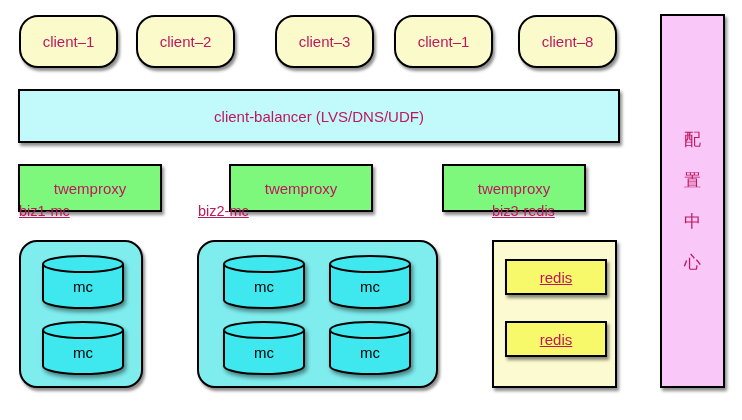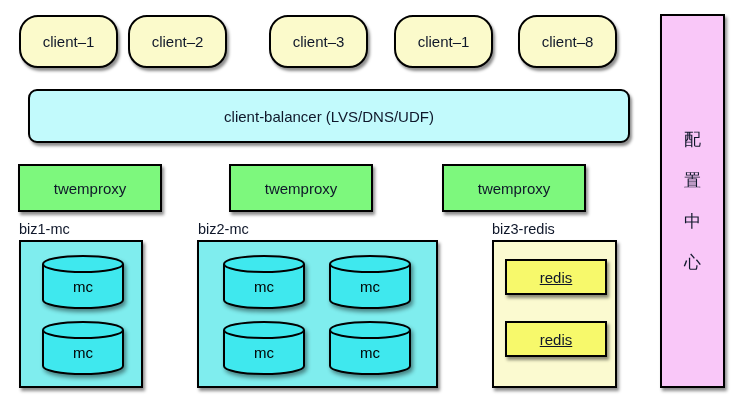--- a/index.html
+++ b/index.html
@@ -1,43 +1,43 @@
 <!DOCTYPE html>
 <html><head>
 <meta charset="utf-8">
 <style>
   html,body{margin:0;padding:0;background:#ffffff;}
   .canvas{
     position:relative;width:742px;height:420px;background:#ffffff;
-    font-family:"Liberation Sans","DejaVu Sans",sans-serif;color:#0f172a;
+    font-family:"Liberation Sans","DejaVu Sans",sans-serif;color:#be185d;
     overflow:hidden;
   }
   .shape{
     position:absolute;border:2px solid #000;box-sizing:border-box;
     display:flex;align-items:center;justify-content:center;
     box-shadow:2px 3px 3px rgba(0,0,0,0.45);
     font-size:15px;
   }
   .pill{
     top:15px;width:99px;height:53px;border-radius:19px;
     background:#fbfacb;
   }
   .balancer{
-    left:28px;top:89px;width:602px;height:54px;background:#c2fafc;border-radius:9px;
+    left:18px;top:89px;width:602px;height:54px;background:#c2fafc;
   }
   .proxy{
     top:164px;width:144px;height:48px;background:#7df87d;
   }
   .biz-label{
-    position:absolute;top:221px;font-size:14.5px;
+    position:absolute;top:203px;font-size:14.5px;text-decoration:underline;
   }
   .biz-box{
     top:240px;height:148px;justify-content:flex-start;align-items:flex-start;
   }
-  .biz-mc{background:#7fedee;}
+  .biz-mc{background:#7fedee;border-radius:18px;}
   .biz-redis{background:#fbfad0;}
   .cyl{
     position:absolute;width:86px;height:56px;
     filter:drop-shadow(2px 3px 2px rgba(0,0,0,0.45));
   }
   .cyl svg{display:block;}
   .cyl text{
     font-family:"Liberation Sans","DejaVu Sans",sans-serif;
     font-size:15px;fill:#000;
   }
@@ -53,24 +53,24 @@
   .config-bar span{line-height:1;}
 </style>
 </head>
 <body>
 
 <div class="canvas">
 
   <div class="shape pill" style="left:19px">
       <span>client–1</span>
     </div>
-  <div class="shape pill" style="left:128px">
+  <div class="shape pill" style="left:136px">
       <span>client–2</span>
     </div>
-  <div class="shape pill" style="left:269px">
+  <div class="shape pill" style="left:275px">
       <span>client–3</span>
     </div>
   <div class="shape pill" style="left:394px">
       <span>client–1</span>
     </div>
   <div class="shape pill" style="left:518px">
       <span>client–8</span>
     </div>
 
   <div class="shape balancer">

